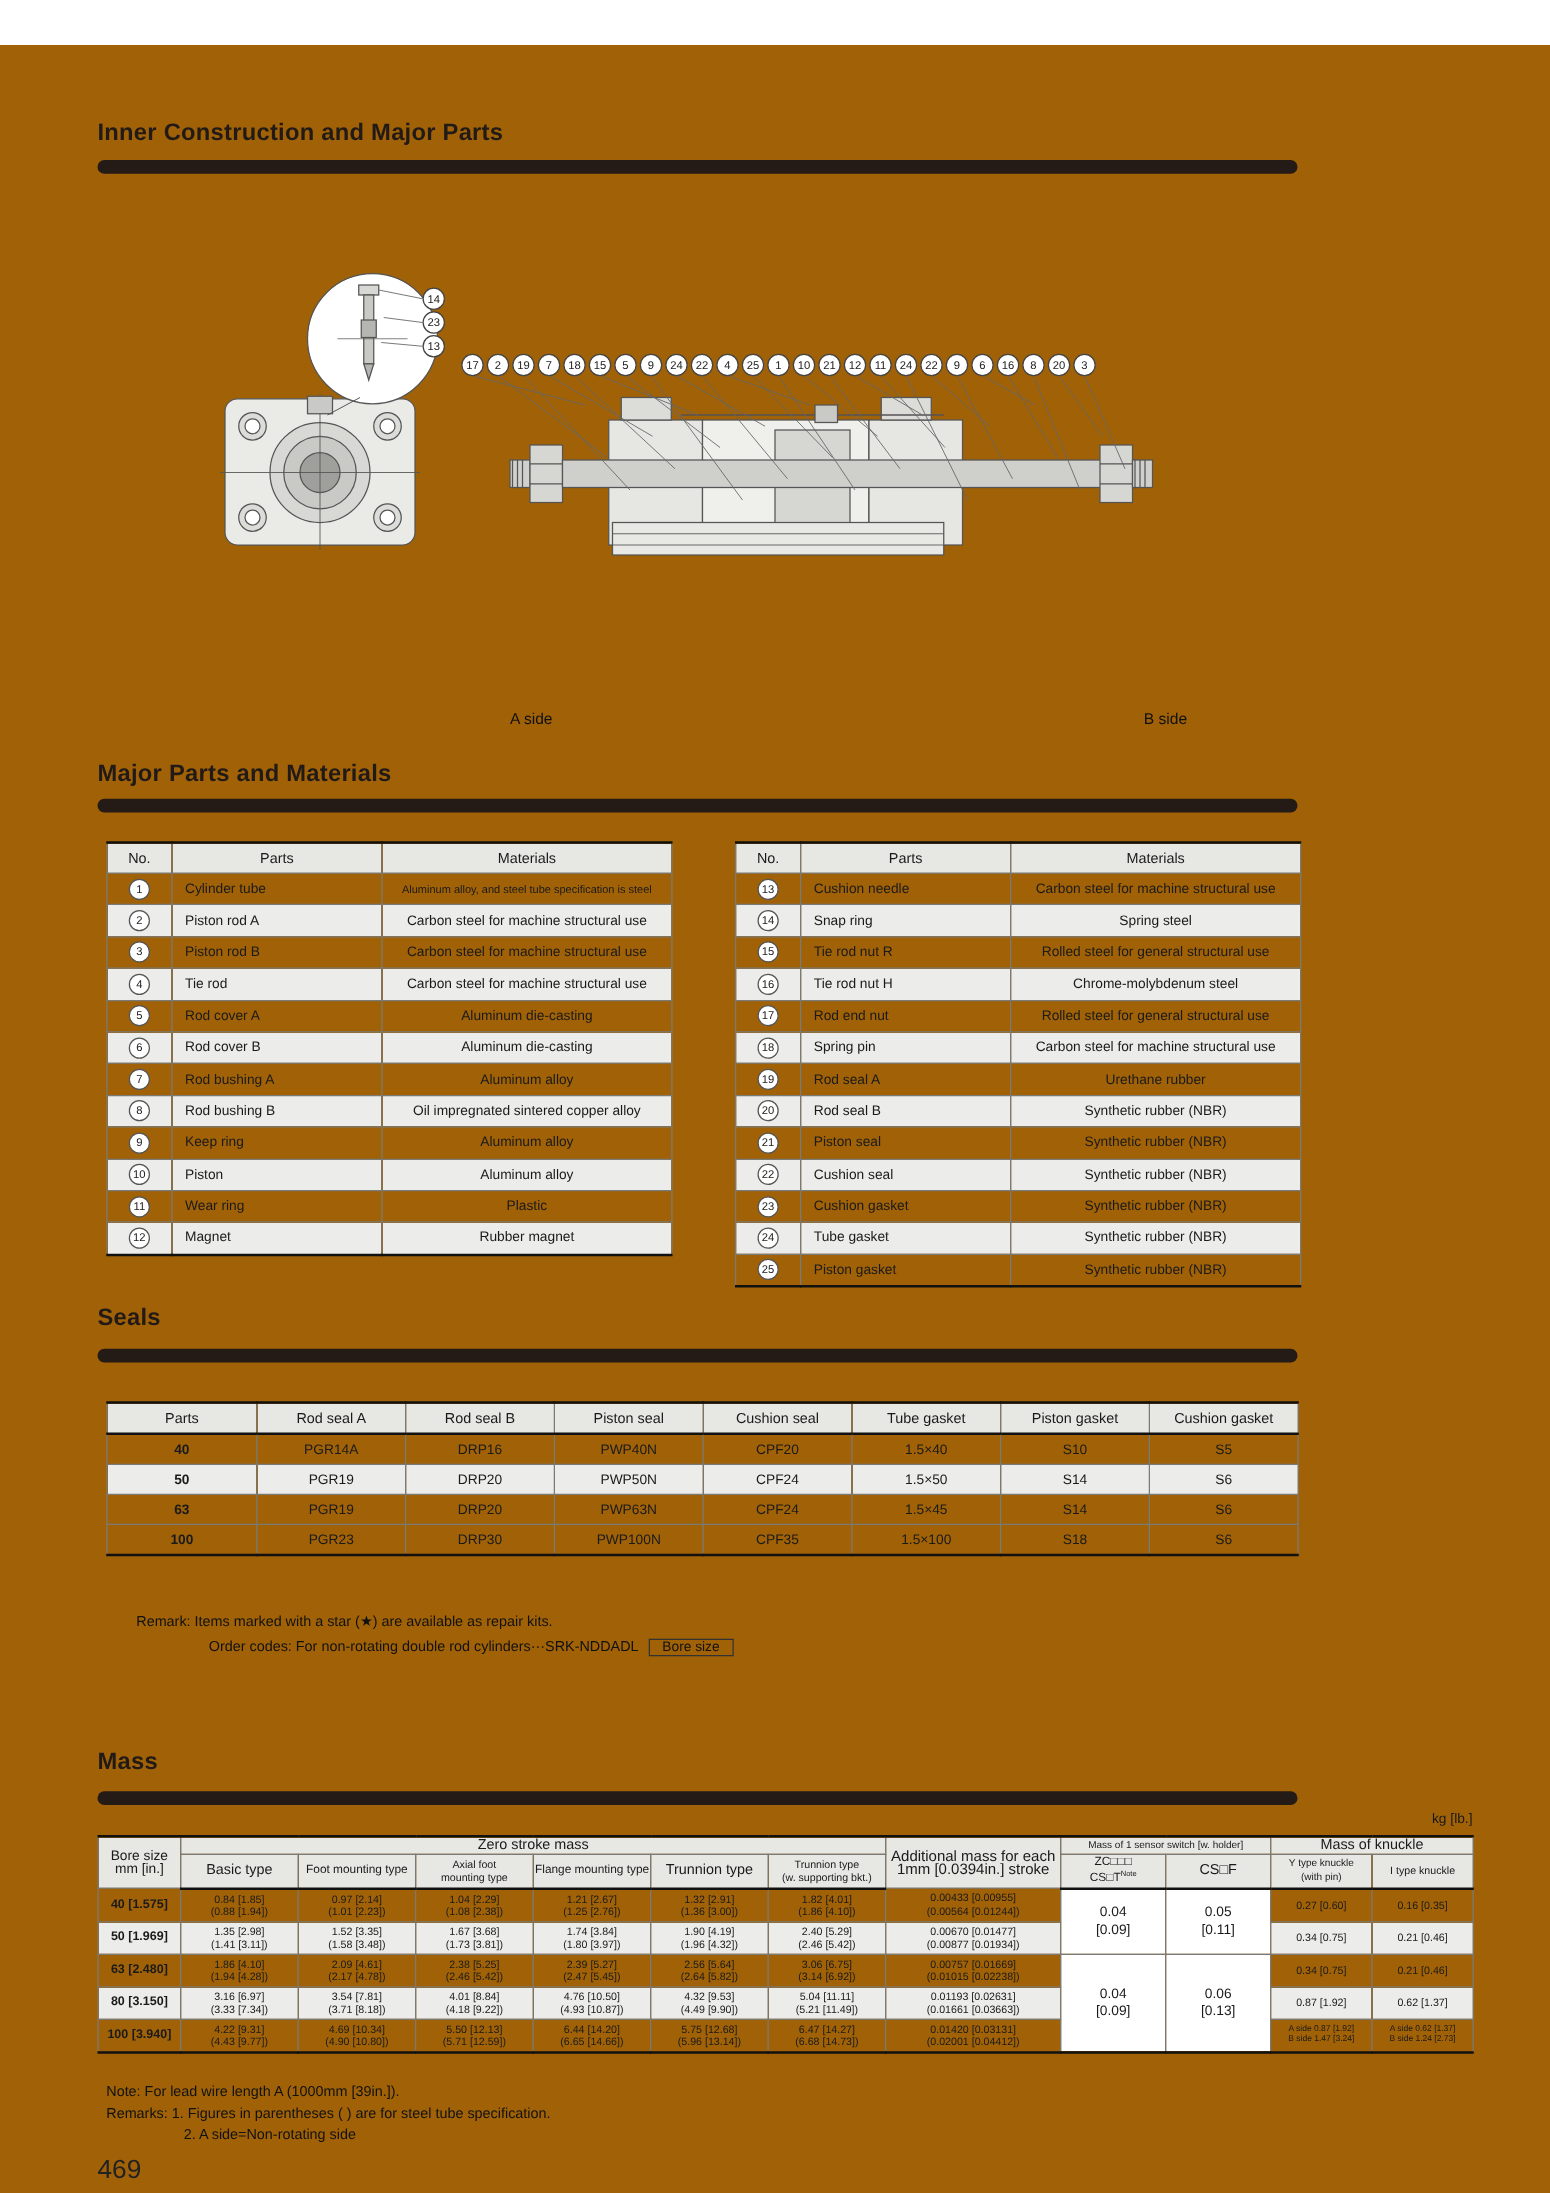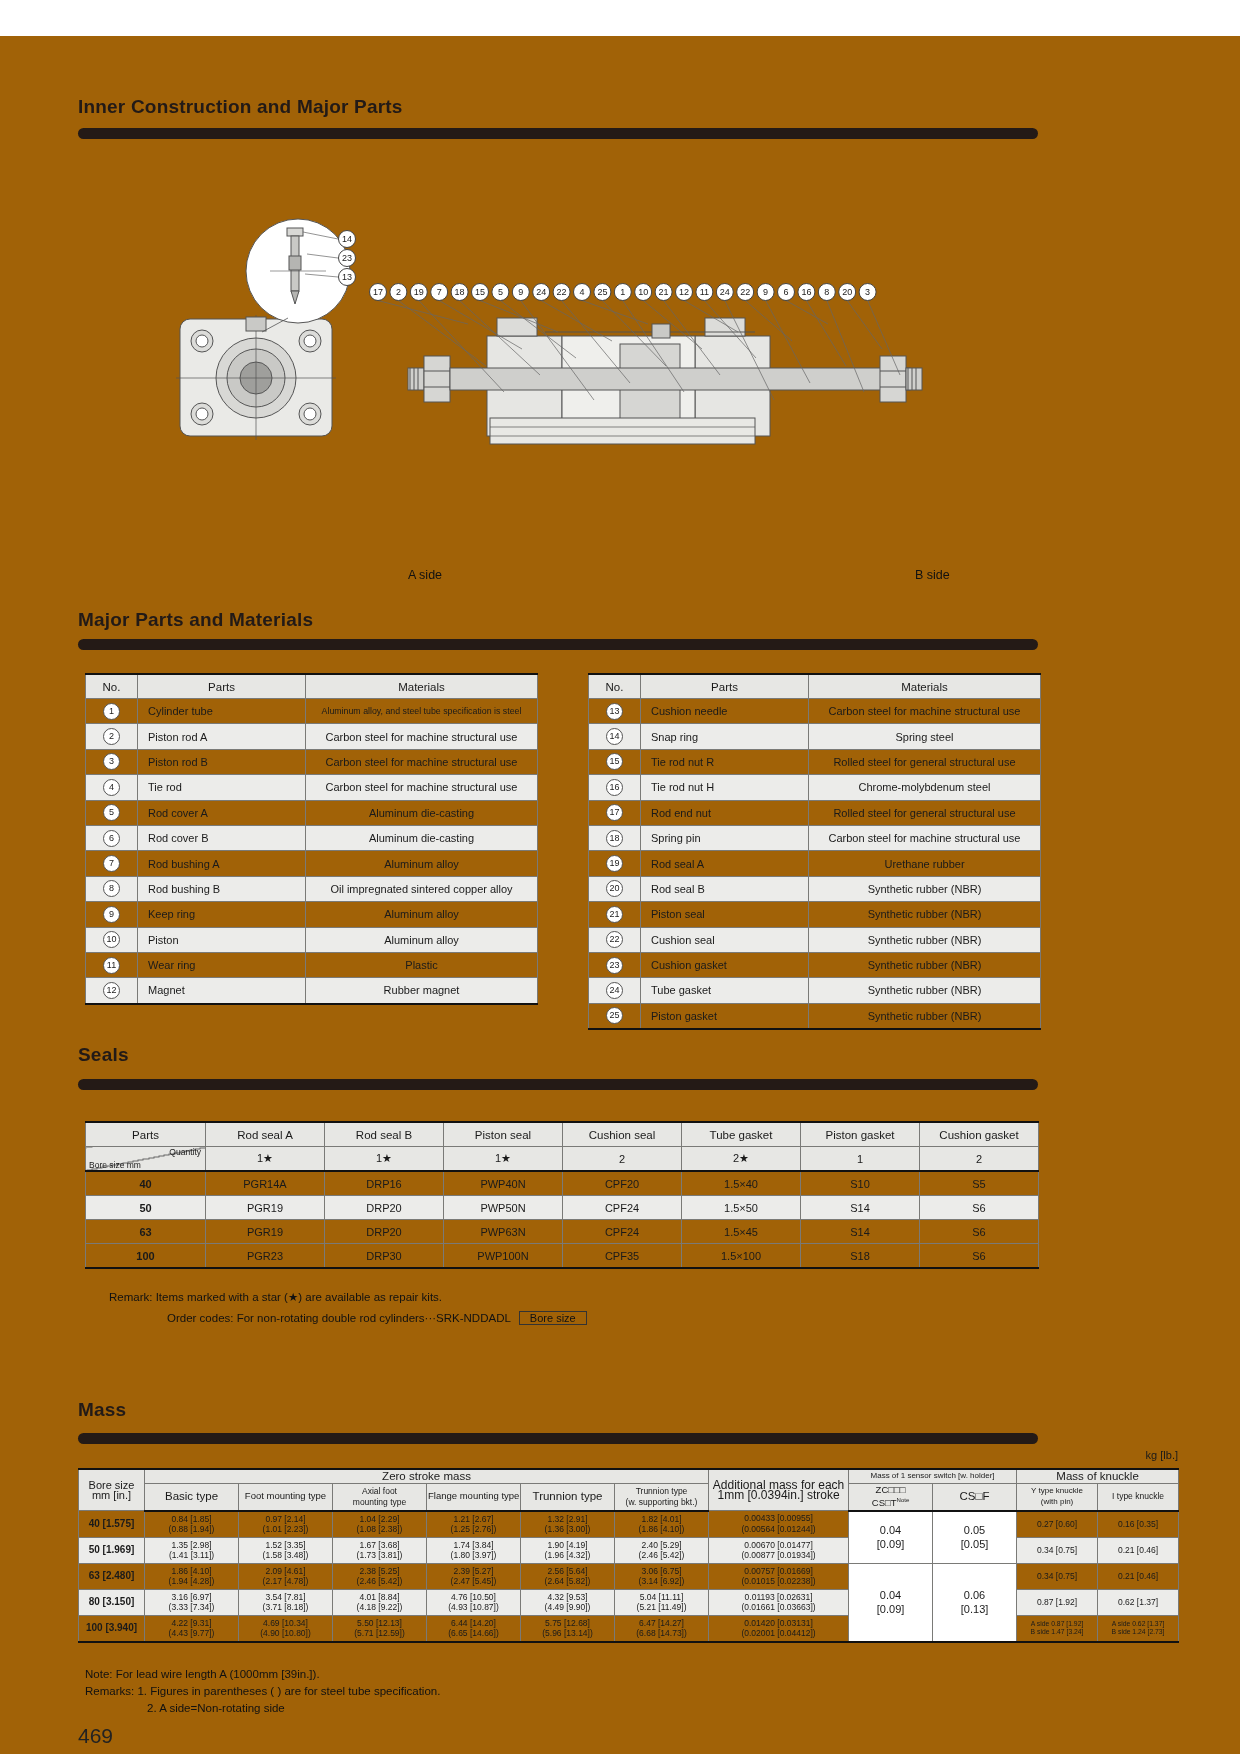--- a/index.html
+++ b/index.html
@@ -452,33 +452,20 @@
         <tr>
           <th>Parts</th>
           <th>Rod seal A</th>
           <th>Rod seal B</th>
           <th>Piston seal</th>
           <th>Cushion seal</th>
           <th>Tube gasket</th>
           <th>Piston gasket</th>
           <th>Cushion gasket</th>
         </tr>
-        <tr>
-          <td class="corner-cell">
-            <span class="corner-top">Quantity</span>
-            <span class="corner-bot">Bore size mm</span>
-          </td>
-          <td style="background: rgb(231, 231, 228);">1★</td>
-          <td style="background: rgb(231, 231, 228);">1★</td>
-          <td style="background: rgb(231, 231, 228);">1★</td>
-          <td style="background: rgb(231, 231, 228);">2</td>
-          <td style="background: rgb(231, 231, 228);">2★</td>
-          <td style="background: rgb(231, 231, 228);">1</td>
-          <td style="background: rgb(231, 231, 228);">2</td>
-        </tr>
       </thead>
       <tbody>
         <tr>
           <td class="bore">40</td>
           <td>PGR14A</td>
           <td>DRP16</td>
           <td>PWP40N</td>
           <td>CPF20</td>
           <td>1.5×40</td>
           <td>S10</td>
@@ -620,21 +607,21 @@
           <td>
             <div>0.00433 [0.00955]</div>
             <div>(0.00564 [0.01244])</div>
           </td>
           <td class="sensor" rowspan="2">
             <div>0.04</div>
             <div>[0.09]</div>
           </td>
           <td class="sensor" rowspan="2">
             <div>0.05</div>
-            <div>[0.05]</div>
+            <div>[0.11]</div>
           </td>
           <td>
             <div>0.27 [0.60]</div>
           </td>
           <td>
             <div>0.16 [0.35]</div>
           </td>
         </tr>
         <tr class="shaded">
           <td class="bore">50 [1.969]</td>

